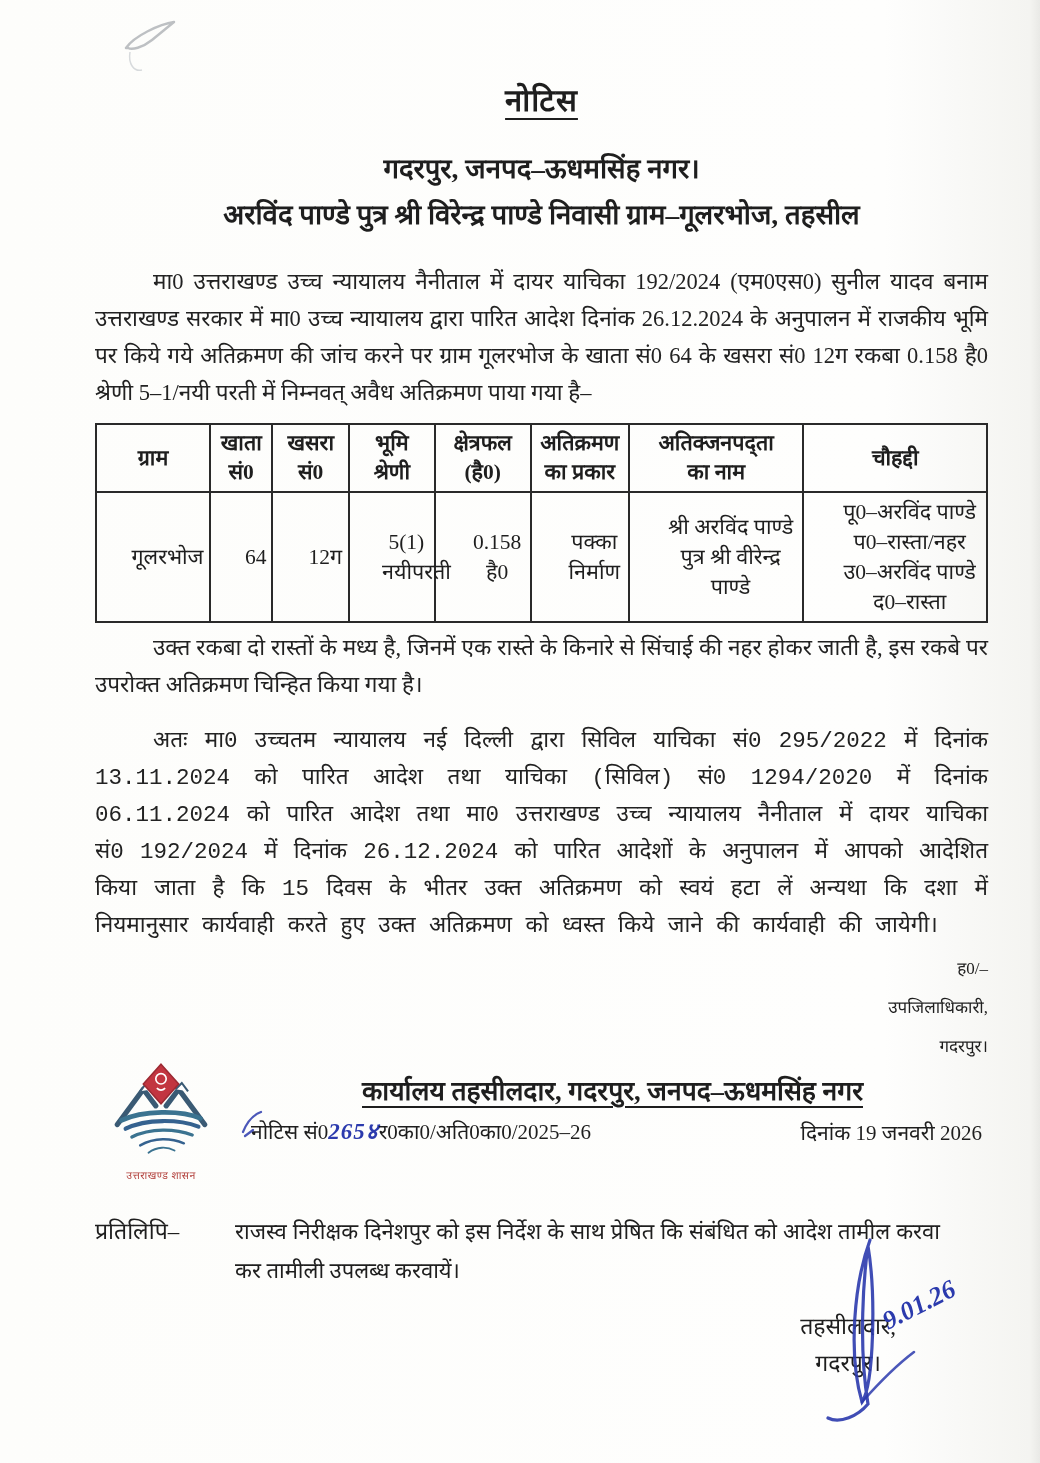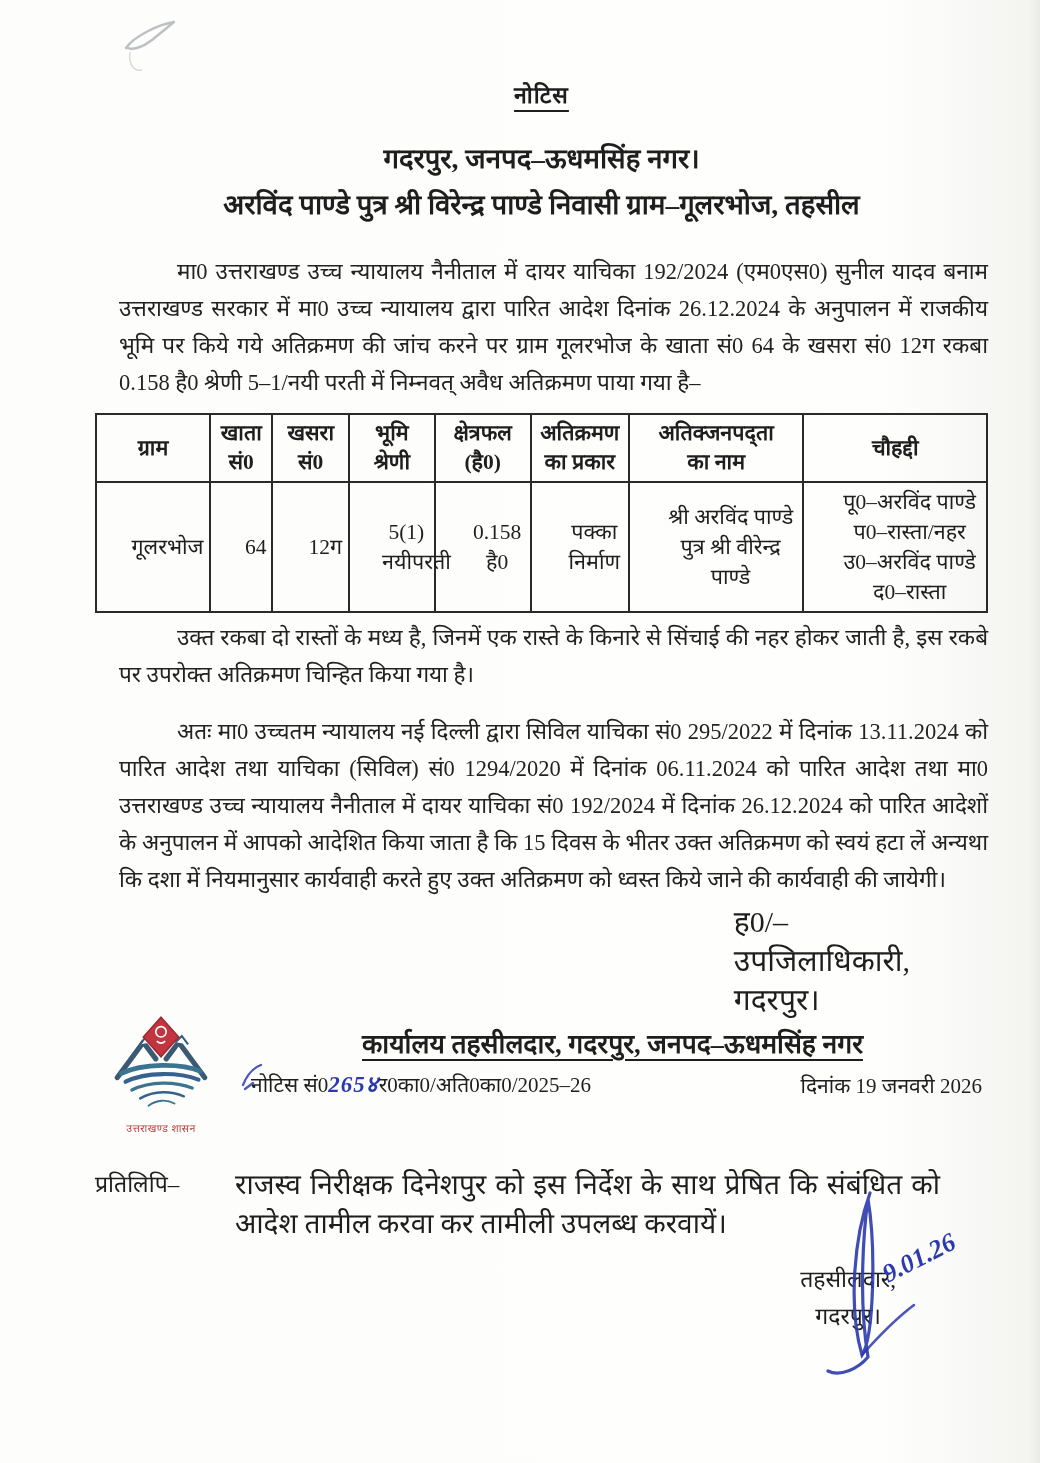--- a/index.html
+++ b/index.html
@@ -12,56 +12,56 @@
     color:#1e1e1e;
     font-family:"Liberation Serif","DejaVu Serif",serif;
     overflow:hidden;
     padding:78px 52px 0 95px;
   }
   .pre { white-space:pre-line; }
 
   .pen-mark-top { position:absolute; top:14px; left:112px; opacity:.55; }
 
   .title {
-    text-align:center; font-size:23px; font-weight:bold;
+    text-align:center; font-size:31px; font-weight:bold;
     text-decoration:underline; text-underline-offset:7px; text-decoration-thickness:2px;
     letter-spacing:1px;
   }
   .main-heading {
     margin-top:26px; text-align:center;
     font-size:27.5px; font-weight:bold; line-height:46px;
   }
 
   .para {
     font-size:22.5px; line-height:37px; text-align:justify;
-    text-indent:58px; color:#222;margin-left:24px;
+    text-indent:58px; color:#222;
   }
   .p1 { margin-top:25px; }
   .p2 { margin-top:6px; }
-  .p3 { margin-top:20px; }
+  .p3 { margin-top:20px;font-family:Liberation Mono, monospace; }
 
   table.enc {
     width:100%; margin-top:12px;
     border-collapse:collapse; table-layout:fixed;
   }
   table.enc th, table.enc td {
     border:2px solid #2a2a2a;
     text-align:center; vertical-align:middle;
     padding:4px 3px;
   }
   table.enc th { font-size:21.5px; font-weight:bold; line-height:29px; }
   table.enc td { font-size:21.5px; line-height:30px;padding-left:32px; }
   .col-gram{width:12.8%} .col-khata{width:7%} .col-khasra{width:8.6%}
   .col-class{width:9.6%} .col-area{width:10.8%} .col-type{width:11%}
   .col-name{width:19.6%} .col-bound{width:20.6%}
 
   .sig1 {
-    margin-top:4px; margin-right:78px;
-    text-align:left; float:right;
-    font-size:30px; line-height:39px;
+    margin-top:4px; 
+    text-align:right; float:right;
+    font-size:17px; line-height:39px;
   }
   .sig1-wrap::after { content:""; display:block; clear:both; }
 
   .office { display:flex; margin-top:6px; align-items:flex-start; }
   .logo-box { width:132px; flex:0 0 132px; text-align:center; margin-top:-14px; }
   .logo-caption { font-size:10.5px; color:#b2403c; margin-top:2px; letter-spacing:.5px; }
   .office-center { flex:1; padding-left:10px; }
   .office-heading {
     text-align:center; font-size:26.5px; font-weight:bold;
     border-bottom:0; line-height:38px;
@@ -73,21 +73,21 @@
     display:flex; justify-content:space-between; align-items:flex-end;
     margin-top:4px; font-size:21px;
   }
   .ref-left { position:relative; padding-left:14px; }
   .pen { color:#2b3aad; font-weight:bold; font-style:italic; letter-spacing:1px; font-size:23px; }
   .ref-tick { position:absolute; left:2px; top:-4px; }
   .ref-date { padding-right:6px; font-size:21px;margin-left:44px; }
 
   .copy-row { display:flex; margin-top:30px; }
   .copy-label { flex:0 0 140px; font-size:23px; line-height:39px; }
-  .copy-text { width:705px; font-size:28px; line-height:39px; text-align:justify; }
+  .copy-text { width:705px; font-size:22px; line-height:39px; text-align:justify; }
 
   .sig2 {
     position:relative; float:right; margin-right:92px; margin-top:18px;
     text-align:center; font-size:23px; line-height:37px;
   }
   .sig2-scribble { position:absolute; left:18px; top:-74px; pointer-events:none; }
 </style>
 </head>
 <body>
 

